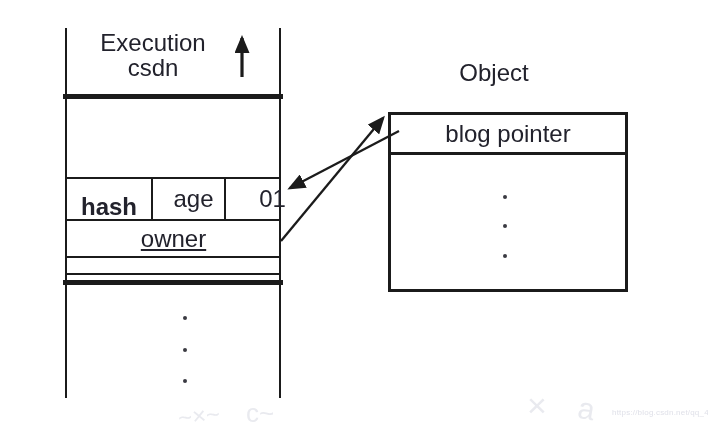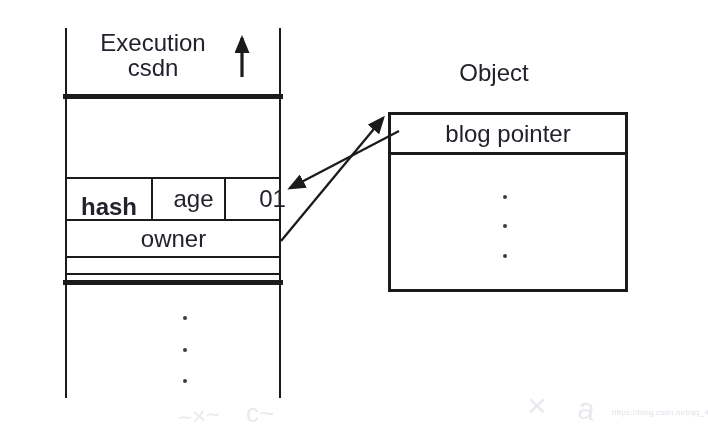--- a/index.html
+++ b/index.html
@@ -37,21 +37,21 @@
 
   <div class="hline" style="left:67px;top:177px;width:212px;height:2px;"></div>
 
   <div class="lbl" style="left:66px;top:194px;width:86px;font-weight:bold;">hash</div>
   <div class="vdiv" style="left:151px;top:179px;width:2px;height:40px;"></div>
   <div class="lbl" style="left:153px;top:186px;width:49px;padding-left:16px;">age</div>
   <div class="vdiv" style="left:224px;top:179px;width:2px;height:40px;"></div>
   <div class="lbl" style="left:226px;top:186px;width:53px;margin-left:20px;">01</div>
   <div class="hline" style="left:67px;top:219px;width:212px;height:2px;"></div>
 
-  <div class="lbl" style="left:66px;top:226px;width:215px;">owner</div>
+  <div class="lbl" style="left:66px;top:226px;width:215px;text-decoration:underline;">owner</div>
   <div class="hline" style="left:67px;top:256px;width:212px;height:2px;"></div>
 
   <div class="hline" style="left:67px;top:273px;width:212px;height:2px;"></div>
   <div class="hline" style="left:63px;top:280px;width:220px;height:5px;"></div>
 
   <div>
     <span class="dot" style="left:183px;top:316px;"></span>
     <span class="dot" style="left:183px;top:348px;"></span>
     <span class="dot" style="left:183px;top:379px;"></span>
   </div>

